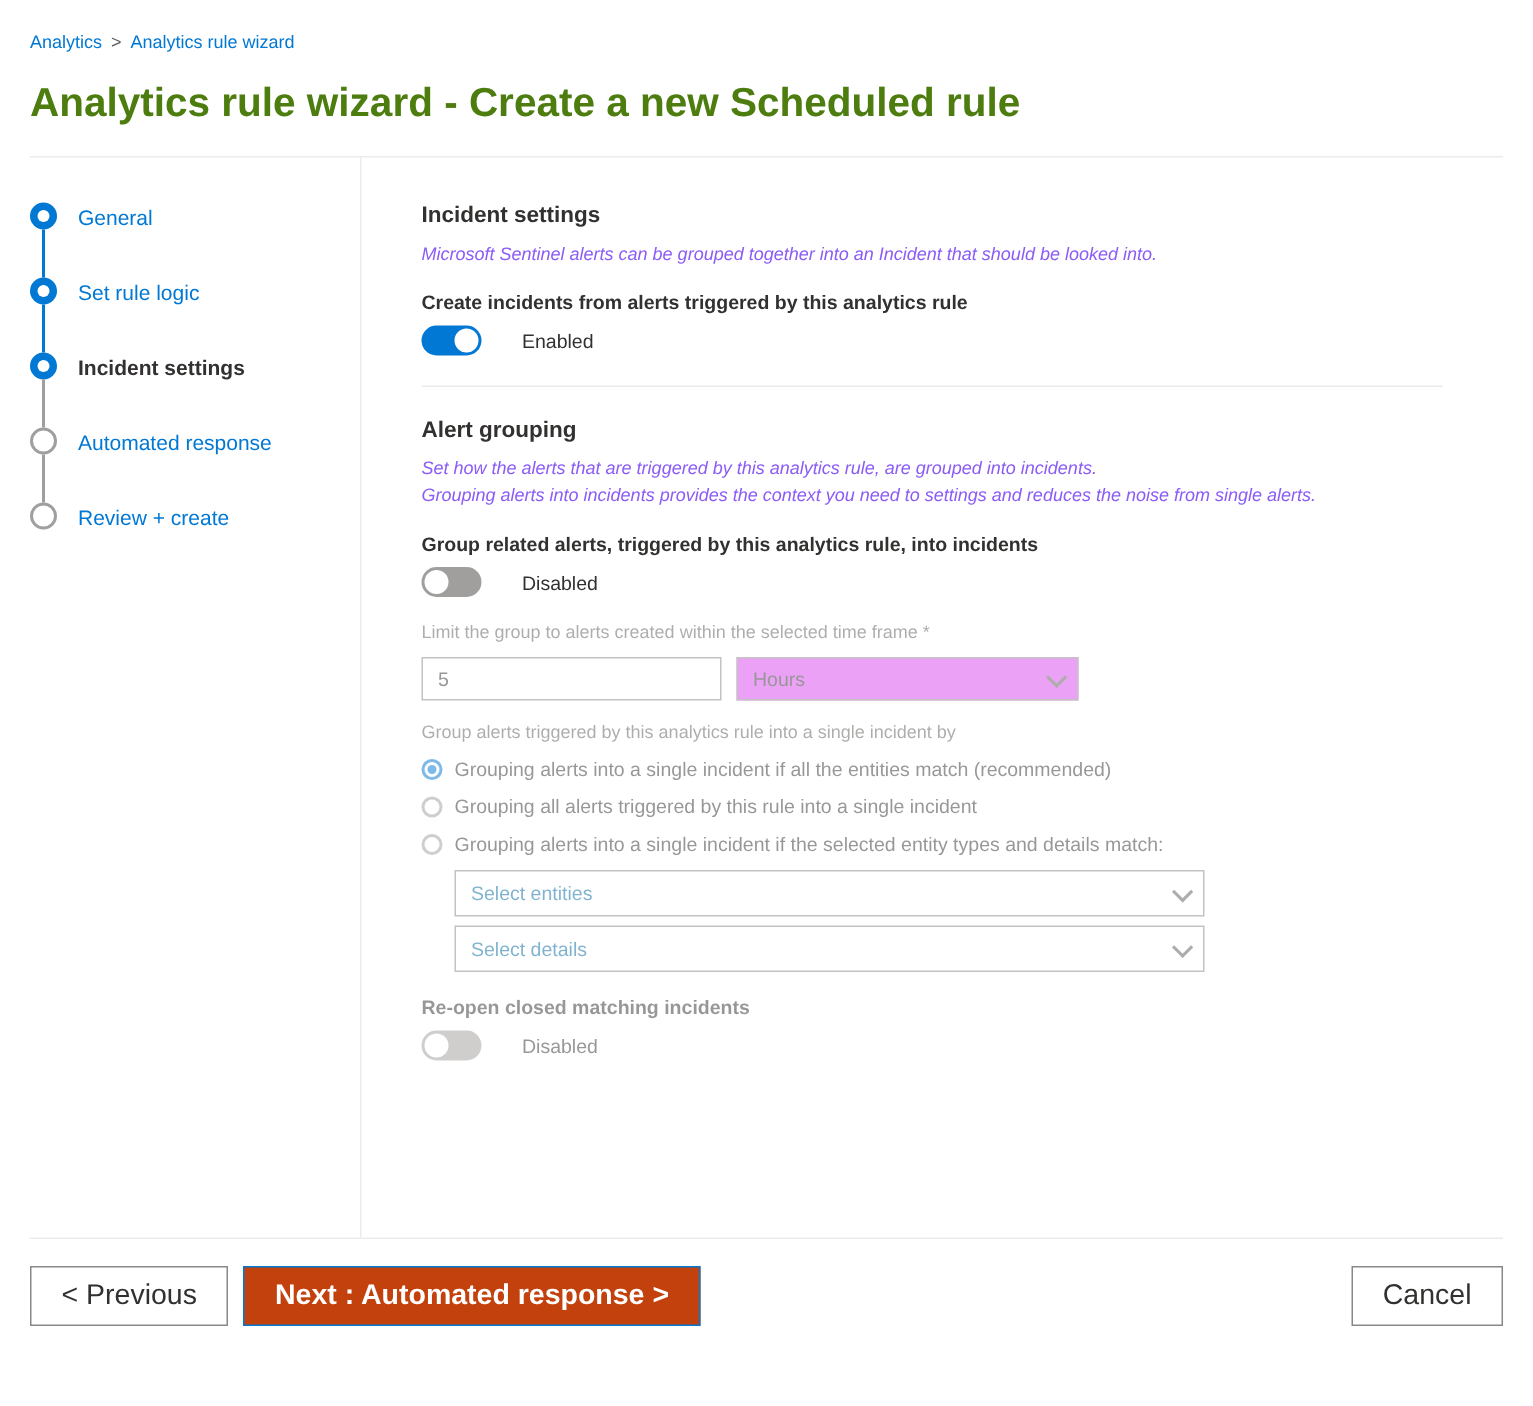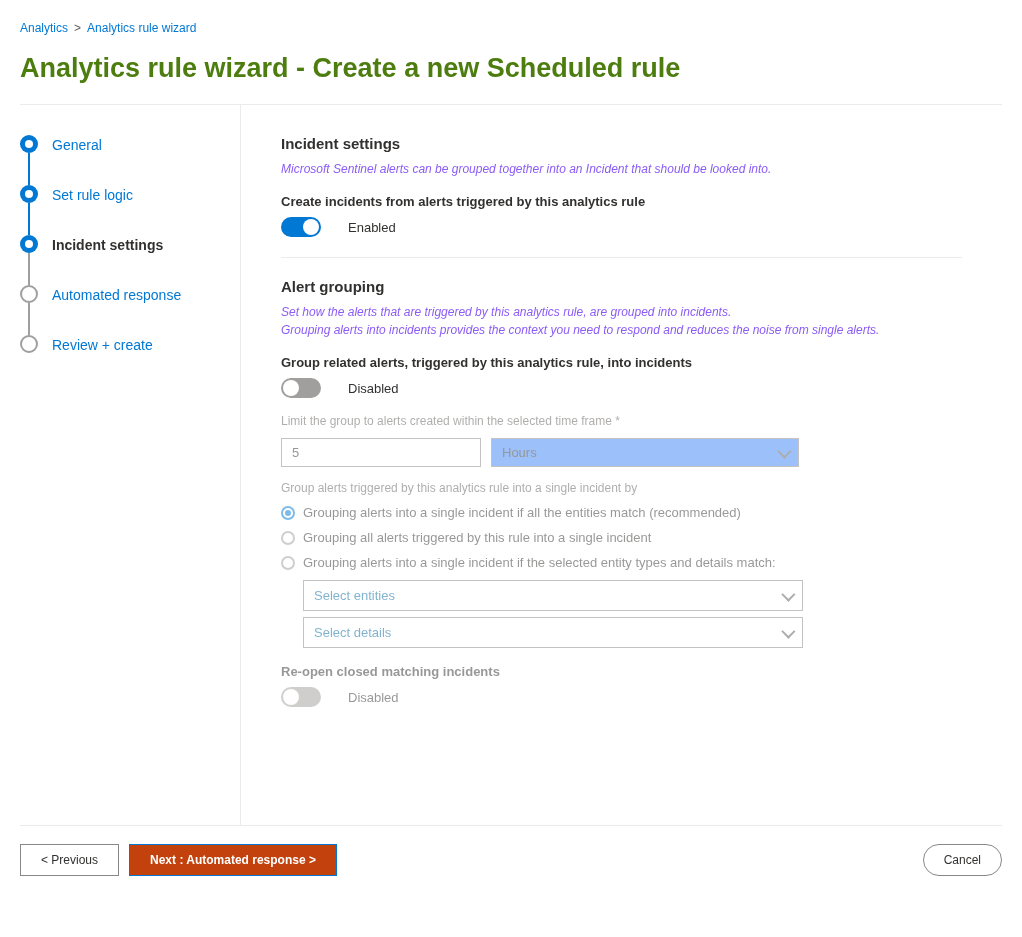--- a/index.html
+++ b/index.html
@@ -216,22 +216,22 @@
       width: 200px;
       background: #fff;
       outline: none;
     }
 
     .select-input {
       border: 1px solid #8a8886;
       padding: 6px 10px;
       font-size: 13px;
       color: #323130;
-      width: 308px;
-      background: #3b82f6;
+      width: 228px;
+      background: #d946ef;
       display: flex;
       align-items: center;
       justify-content: space-between;
       cursor: pointer;
     }
 
     .radio-group {
       margin-top: 14px;
     }
 
@@ -298,21 +298,21 @@
 
     .footer {
       display: flex;
       align-items: center;
       padding: 18px 20px;
       gap: 10px;
     }
 
     .btn {
       padding: 8px 20px;
-      font-size: 12px;
+      font-size: 19px;
       font-weight: 400;
       cursor: pointer;
       border: 1px solid;
       outline: none;
     }
 
     .btn-secondary {
       background: #fff;
       border-color: #8a8886;
       color: #323130;
@@ -323,21 +323,20 @@
       border-color: #0078d4;
       color: #fff;
       font-weight: 600;
     }
 
     .btn-cancel {
       background: #fff;
       border-color: #8a8886;
       color: #323130;
       margin-left: auto;
-      border-radius: 16px;
     }
 
     .chevron-down {
       display: inline-block;
       width: 10px;
       height: 10px;
       border-right: 2px solid #605e5c;
       border-bottom: 2px solid #605e5c;
       transform: rotate(45deg) translateY(-2px);
     }
@@ -418,21 +417,21 @@
         <div class="toggle-slider on"></div>
       </div>
       <span class="toggle-label">Enabled</span>
     </div>
 
     <hr class="section-divider">
 
     <div class="section-title">Alert grouping</div>
     <div class="section-desc">
       <span>Set how the alerts that are triggered by this analytics rule, are grouped into incidents.</span><br>
-      <span>Grouping alerts into incidents provides the context you need to respond and reduces the noise from single alerts.</span>
+      <span>Grouping alerts into incidents provides the context you need to settings and reduces the noise from single alerts.</span>
     </div>
 
     <div class="field-label">Group related alerts, triggered by this analytics rule, into incidents</div>
     <div class="toggle-row">
       <div class="toggle">
         <div class="toggle-slider off"></div>
       </div>
       <span class="toggle-label">Disabled</span>
     </div>
 

